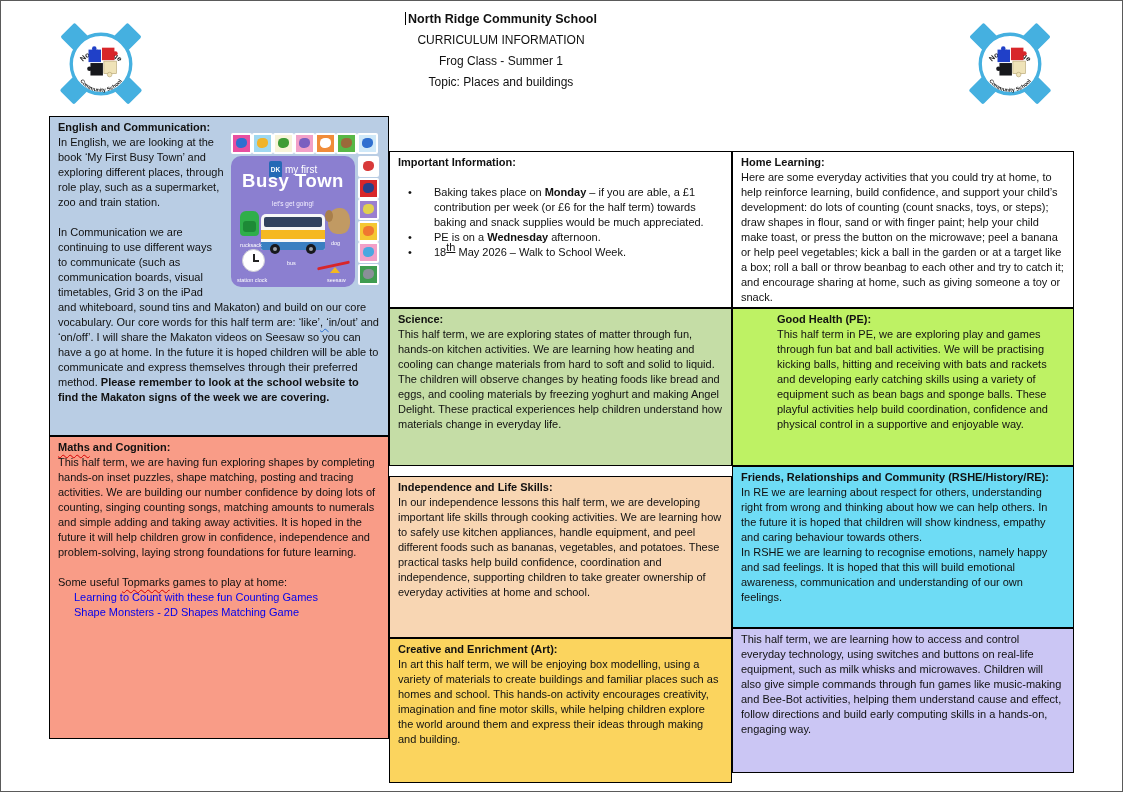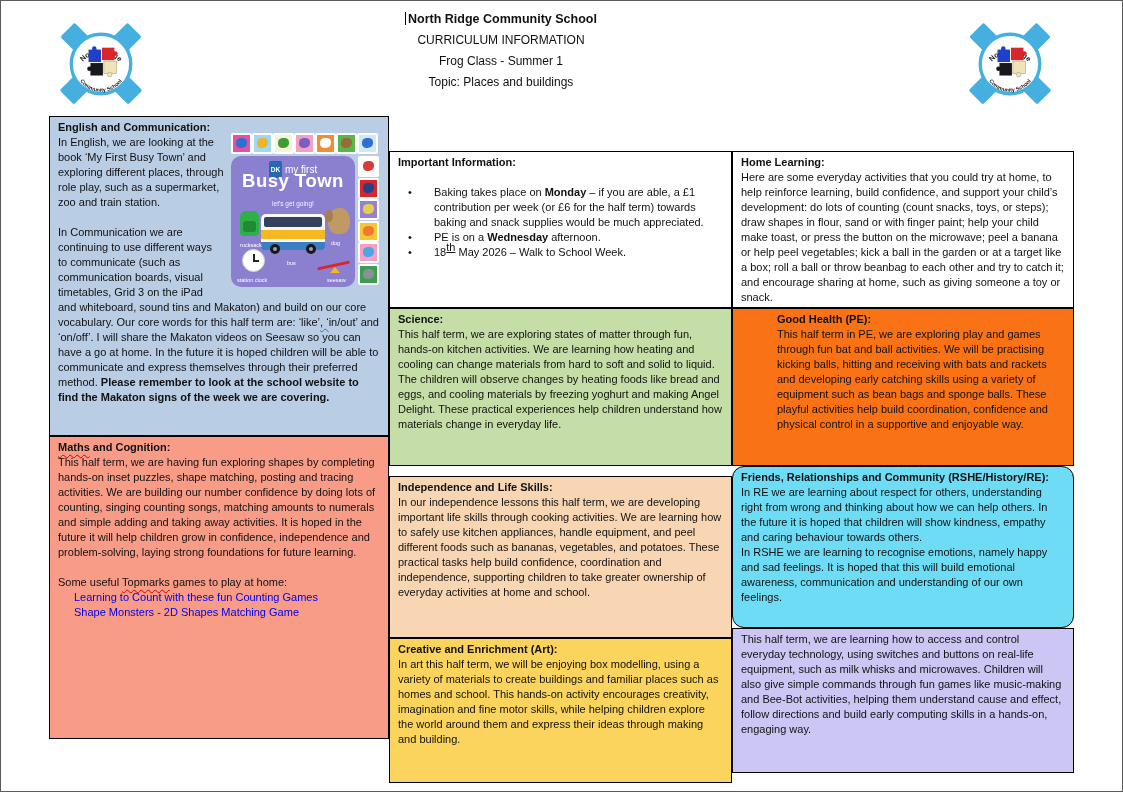--- a/index.html
+++ b/index.html
@@ -29,21 +29,21 @@
   .box p.gap{margin-bottom:15px;}
   .b{font-weight:bold;}
   .sup{vertical-align:super; font-size:11px; line-height:0;text-decoration:underline;}
   .wavy-red{text-decoration:underline; text-decoration-style:wavy; text-decoration-color:#d40000; text-decoration-thickness:1px; text-underline-offset:3px;}
   .wavy-blue{text-decoration:underline; text-decoration-style:wavy; text-decoration-color:#2a6fd4; text-decoration-thickness:1px; text-underline-offset:2px;}
   a.doclink{color:#0000EE; cursor:pointer; display:block;margin-left:16px;}
   
   .bg-english{background:#b9cde4;} .bg-maths{background:#f99c87;}
   .bg-white{background:#ffffff;margin-top:35px;}   .bg-science{background:#c5dda6;}
   .bg-indep{background:#f8d6b3;margin-top:10px;}   .bg-art{background:#fbd45e;}
-  .bg-pe{background:#f97316;padding-left:44px;}      .bg-friends{background:#6edcf5;}
+  .bg-pe{background:#bef264;padding-left:44px;}      .bg-friends{background:#6edcf5;}
   .bg-emp{background:#cbc6f4;}
   
   .li{display:flex; align-items:flex-start;}
   .li .bullet{width:26px; padding-left:10px; flex:none;}
   .li .li-text{flex:1;}
   
   .book{float:right; width:150px; height:155px; margin:13px 0 5px 6px; position:relative;}
   .tiles-top{position:absolute; left:1px; top:0; display:flex;}
   .tiles-right{position:absolute; right:1px; top:23px; display:flex; flex-direction:column;}
   .tile{width:17px; height:17px; border:2px solid #fff; border-radius:2px; margin:0; position:relative;}
@@ -263,21 +263,21 @@
 
     <div class="col col3">
       <div class="box bg-white" style="height:157px;">
         <div class="title">Home Learning:</div>
         <p>Here are some everyday activities that you could try at home, to help reinforce learning, build confidence, and support your child’s development: do lots of counting (count snacks, toys, or steps); draw shapes in flour, sand or with finger paint; help your child make toast, or press the button on the microwave; peel a banana or help peel vegetables; kick a ball in the garden or at a target like a box; roll a ball or throw beanbag to each other and try to catch it; and encourage sharing at home, such as giving someone a toy or snack.</p>
       </div>
       <div class="box bg-pe" style="height:158px;">
         <div class="title">Good Health (PE):</div>
         <p>This half term in PE, we are exploring play and games through fun bat and ball activities. We will be practising kicking balls, hitting and receiving with bats and rackets and developing early catching skills using a variety of equipment such as bean bags and sponge balls. These playful activities help build coordination, confidence and physical control in a supportive and enjoyable way.</p>
       </div>
-      <div class="box bg-friends" style="height:162px;border-radius:12px;">
+      <div class="box bg-friends" style="height:162px;">
         <div class="title">Friends, Relationships and Community (RSHE/History/RE):</div>
         <p>In RE we are learning about respect for others, understanding right from wrong and thinking about how we can help others. In the future it is hoped that children will show kindness, empathy and caring behaviour towards others.</p>
         <p>In RSHE we are learning to recognise emotions, namely happy and sad feelings. It is hoped that this will build emotional awareness, communication and understanding of our own feelings.</p>
       </div>
       <div class="box bg-emp" style="height:145px;">
         <p>This half term, we are learning how to access and control everyday technology, using switches and buttons on real-life equipment, such as milk whisks and microwaves. Children will also give simple commands through fun games like music-making and Bee-Bot activities, helping them understand cause and effect, follow directions and build early computing skills in a hands-on, engaging way.</p>
       </div>
     </div>
 
   </div>

